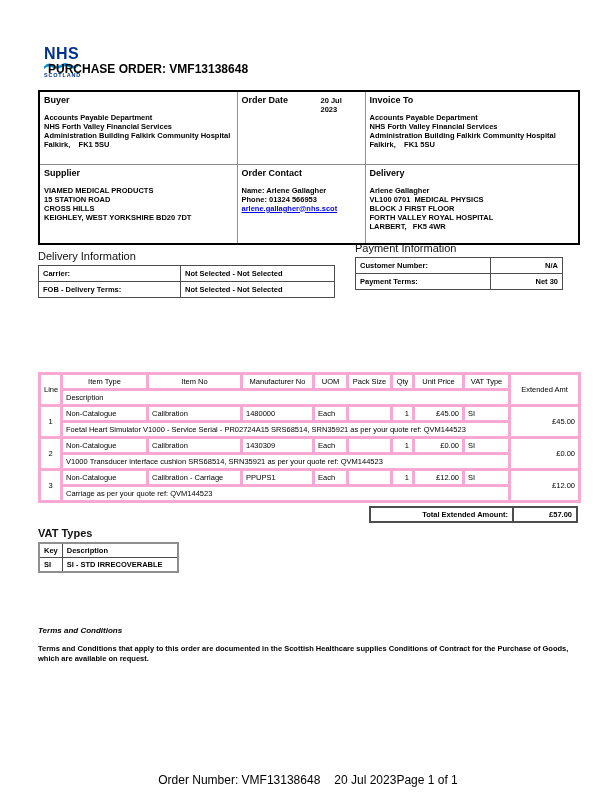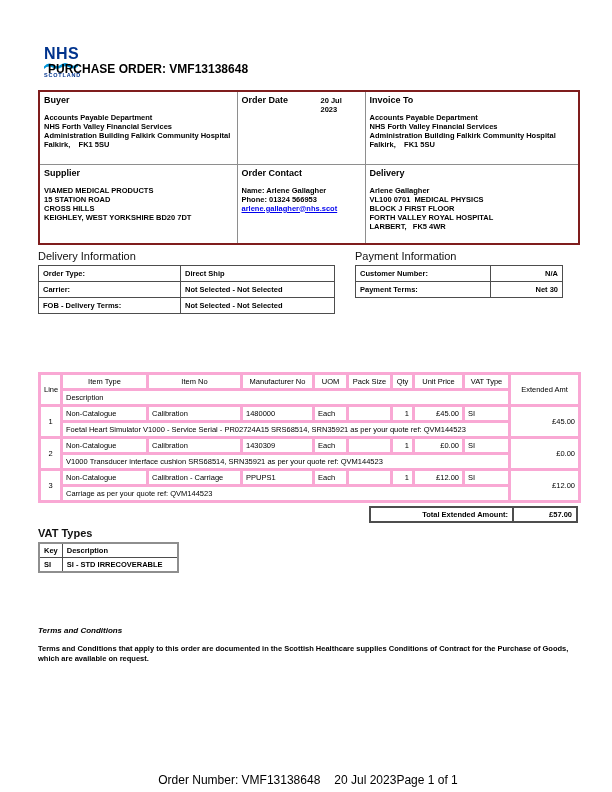--- a/index.html
+++ b/index.html
@@ -15,39 +15,39 @@
   .logo-nhs { color:#00338d; font-weight:bold; font-size:16px; line-height:15px; letter-spacing:.5px; }
   .logo-wave { margin-top:0; line-height:0; }
   .logo-scotland { color:#00338d; font-weight:bold; font-size:5.5px; letter-spacing:.8px; margin-top:2px; }
 
   
   .title { position:absolute; top:62px; left:0; width:100%; text-align:left;
            font-weight:bold; font-size:12px;padding-left:48px; }
 
   
   .info-grid { position:absolute; left:38px; top:90px; width:540px;
-               border-collapse:collapse; border:2px solid #7f1d1d;
+               border-collapse:collapse; border:2px solid #000000;
                font-size:7.5px; font-weight:bold; table-layout:fixed; }
   .info-grid td { border:1px solid #8e8e8e; vertical-align:top; padding:3px 4px 2px 4px; }
   .info-grid tr.r1 td { height:73px; }
   .info-grid tr.r2 td { height:80px; }
   .c1 { width:198px; } .c2 { width:128px; } .c3 { width:214px; }
   .cell-head { font-size:9px; font-weight:bold; margin-bottom:8px; }
   .addr div { line-height:9px; white-space:pre-wrap; }
   .od-row { display:flex; justify-content:space-between; }
   .od-val { width:40px; font-size:7.5px; line-height:9px; margin-top:1px; }
   a.email-link { color:#0000ee; font-weight:bold; }
 
   
   .sec-heading { font-size:11px; font-weight:normal; color:#111; }
   .sec-heading.bold { font-weight:bold; }
 
   
   .dl-wrap  { position:absolute; left:38px;  top:250px; width:297px; }
-  .pay-wrap { position:absolute; left:355px; top:250px; width:208px; }
+  .pay-wrap { position:absolute; left:355px; top:242px; width:208px; }
   .kv-table { border-collapse:collapse; width:100%; margin-top:3px;
               font-size:7.5px; font-weight:bold; table-layout:fixed; }
   .kv-table td { border:1px solid #4d4d4d; padding:2px 4px; height:16px; vertical-align:middle; }
   .dl-label  { width:142px; }
   .pay-label { width:135px; }
   .pay-val   { text-align:right; }
 
   
   .items-wrap { position:absolute; left:38px; top:372px; width:540px; }
   .items { border-collapse:collapse; width:540px; font-size:7.5px; table-layout:fixed; }
@@ -158,24 +158,20 @@
         </div>
       </td>
     </tr>
   </tbody>
     </table>
 
   <div class="dl-wrap">
     <div class="sec-heading">Delivery Information</div>
     <table class="kv-table">
       <tbody>
-          <tr>
-        <td class="dl-label">Order Type:</td>
-        <td>Direct Ship</td>
-      </tr>
       <tr>
         <td class="dl-label">Carrier:</td>
         <td>Not Selected  - Not Selected</td>
       </tr>
       <tr>
         <td class="dl-label">FOB - Delivery Terms:</td>
         <td>Not Selected  - Not Selected</td>
       </tr>
     </tbody>
       </table>

